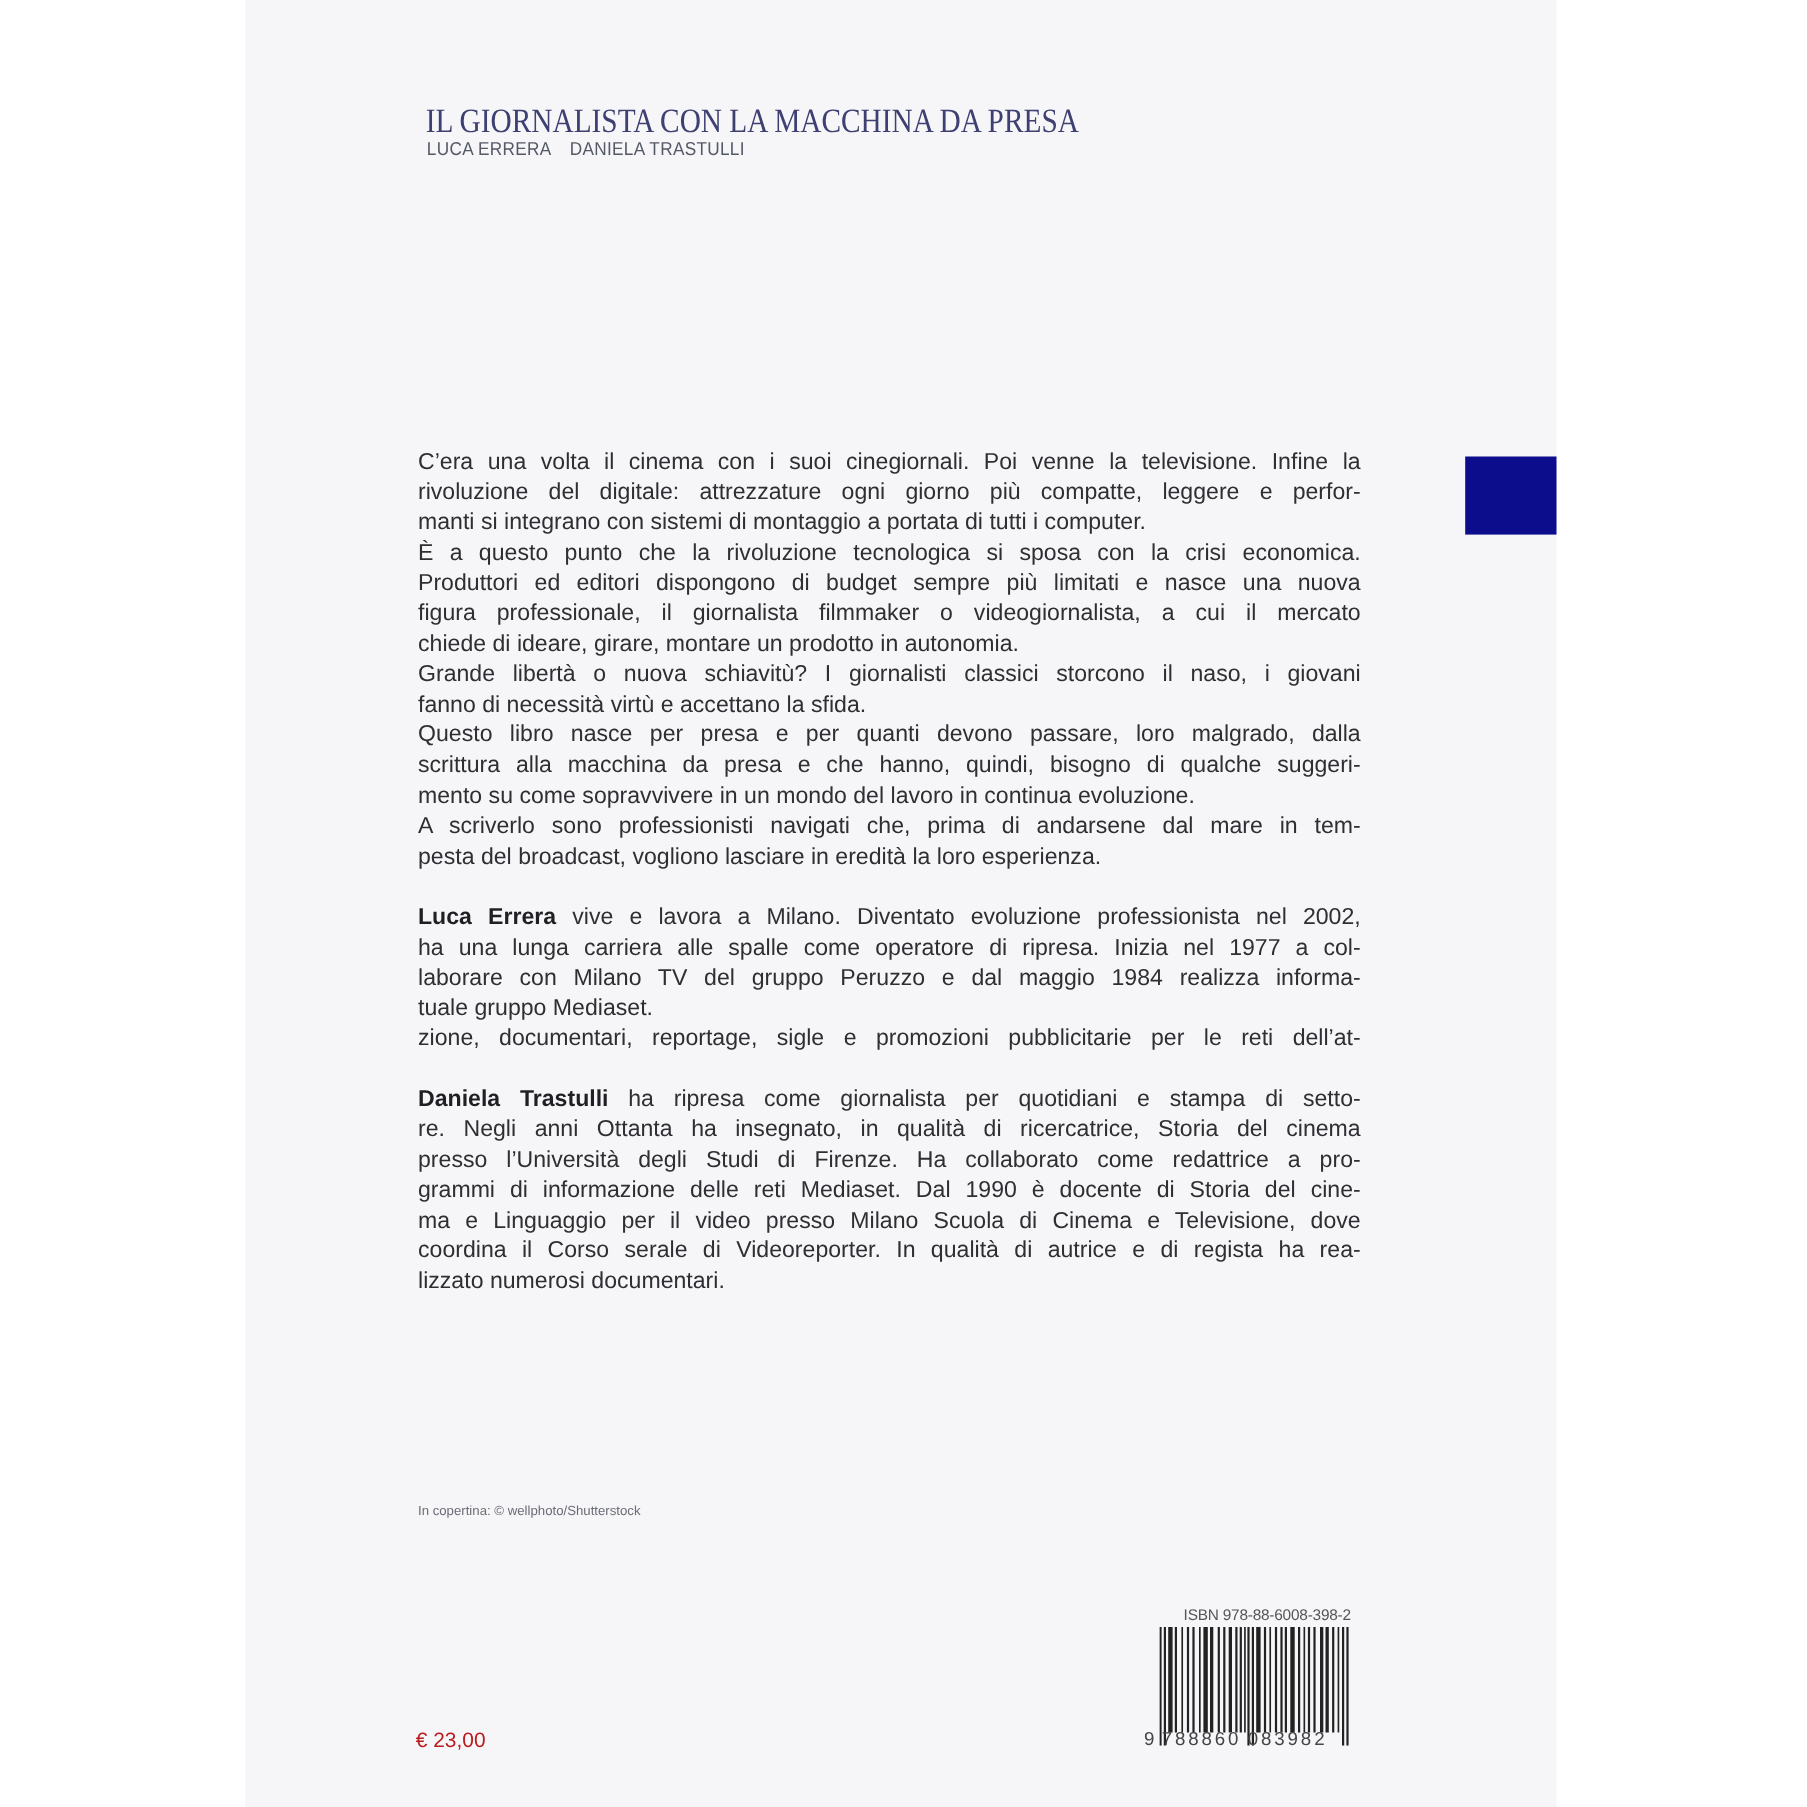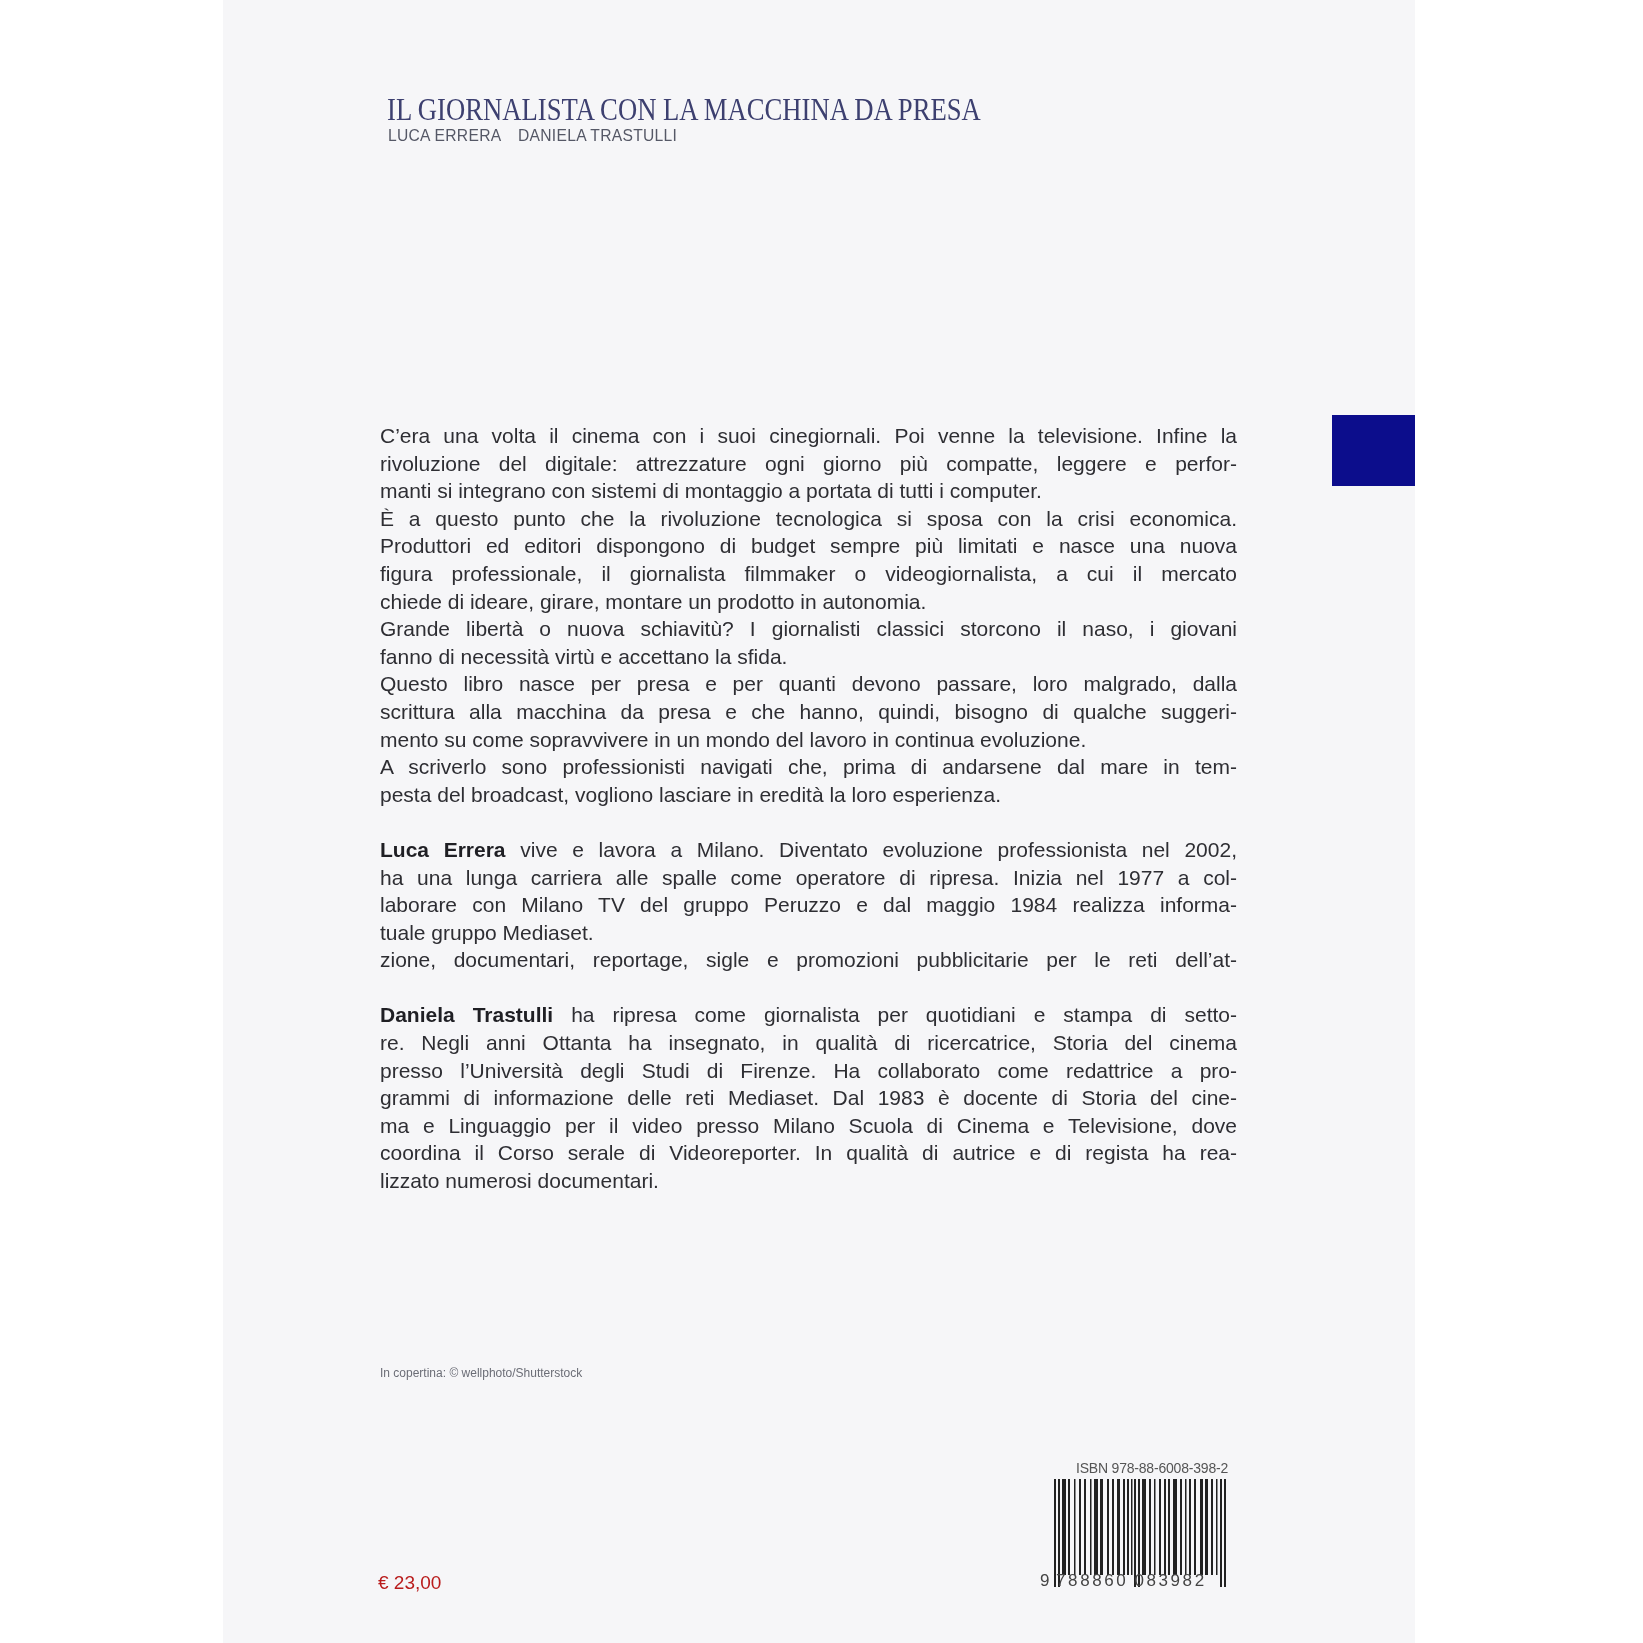--- a/index.html
+++ b/index.html
@@ -47,21 +47,21 @@
     position: absolute;
     left: 1332px;
     top: 415px;
     width: 83px;
     height: 71px;
     background: #0c0d8c;
   }
   .body-text {
     position: absolute;
     left: 380px;
-    top: 422px;
+    top: 406px;
     width: 857px;
     font-family: "Liberation Sans", "DejaVu Sans", sans-serif;
     font-size: 21px;
     color: #2e2e33;
   }
   .line {
     height: 27.6px;
     line-height: 27.6px;
     white-space: nowrap;
     text-align: justify;
@@ -168,21 +168,21 @@
     <div class="line last">tuale gruppo Mediaset.</div>
     <div class="line">zione, documentari, reportage, sigle e promozioni pubblicitarie per le reti dell’at-</div>
   </div>
 
   <div class="gap"></div>
 
   <div>
     <div class="line"><span class="bold">Daniela Trastulli</span><span> ha ripresa come giornalista per quotidiani e stampa di setto-</span></div>
     <div class="line">re. Negli anni Ottanta ha insegnato, in qualità di ricercatrice, Storia del cinema</div>
     <div class="line">presso l’Università degli Studi di Firenze. Ha collaborato come redattrice a pro-</div>
-    <div class="line">grammi di informazione delle reti Mediaset. Dal 1983 è docente di Storia del cine-</div>
+    <div class="line">grammi di informazione delle reti Mediaset. Dal 1990 è docente di Storia del cine-</div>
     <div class="line">ma e Linguaggio per il video presso Milano Scuola di Cinema e Televisione, dove</div>
     <div class="line">coordina il Corso serale di Videoreporter. In qualità di autrice e di regista ha rea-</div>
     <div class="line last">lizzato numerosi documentari.</div>
   </div>
 </div>
 
 <div class="credit">In copertina: © wellphoto/Shutterstock</div>
 
 <div class="price">€ 23,00</div>
 

